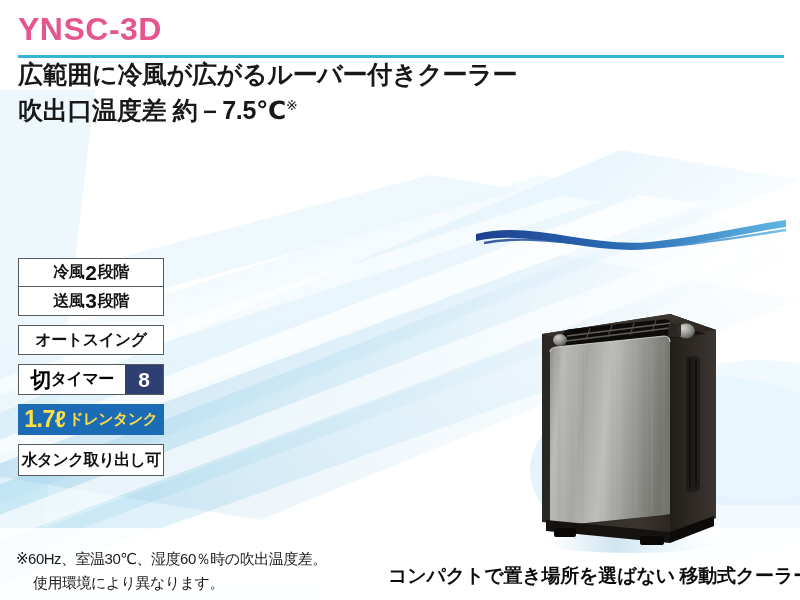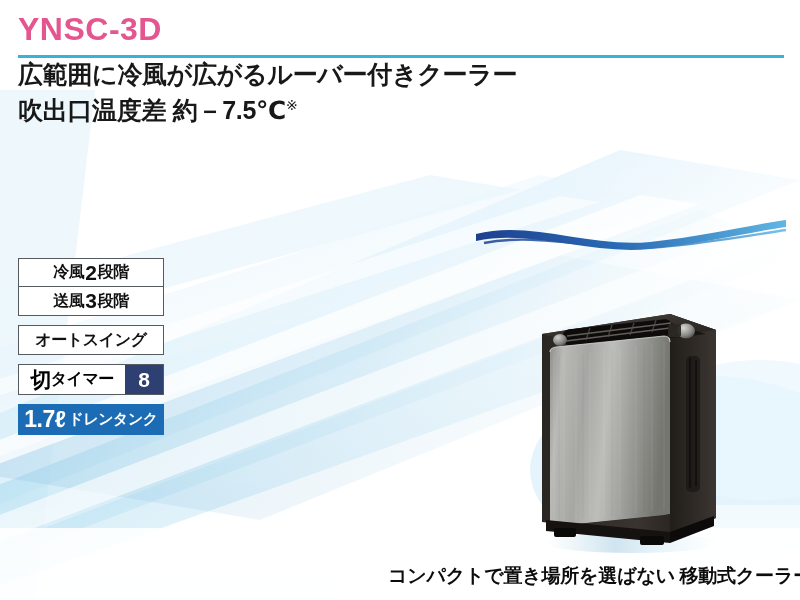--- a/index.html
+++ b/index.html
@@ -148,21 +148,21 @@
   }
 
   
   .spec-group.filled {
     border: none;
     background: #1c6cb5;
     height: 31px;
     display: flex;
     align-items: center;
     justify-content: center;
-    color: #ffffff;
+    color: #fde047;
     margin-bottom: 9px;
   }
   .spec-group.filled .vol {
     font-size: 23px;
     font-weight: bold;
     letter-spacing: -0.5px;
   }
   .spec-group.filled .tank {
     font-size: 15px;
     font-weight: bold;
@@ -326,20 +326,23 @@
           <span>タイマー</span>
       </div>
       <div class="timer-value">8</div>
     </div>
 
     <div class="spec-group filled">
       <span class="vol">1.7ℓ</span>
         <span class="tank">ドレンタンク</span>
     </div>
 
+    <div class="spec-group plain">
+      <div class="spec-row">水タンク取り出し可</div>
+    </div>
 
   </div>
 
   <div id="brand-logo">
     <svg width="320" height="34" viewBox="0 0 320 34" style="display:block;margin-top:-4px;">
       <defs>
         <linearGradient id="waveGrad" x1="0" y1="0" x2="1" y2="0">
           <stop offset="0%" stop-color="#1d3f8e"></stop>
           <stop offset="45%" stop-color="#2a6ab4"></stop>
           <stop offset="100%" stop-color="#5fb6e3"></stop>
@@ -444,16 +447,20 @@
       <line x1="176" y1="60" x2="176" y2="186"></line>
     </g>
     <rect x="166" y="56" width="14" height="136" rx="5" fill="#100e0c" opacity="0.5"></rect>
 
     <path d="M26,220 L150,232 L150,243 L26,231 Z" fill="#151210"></path>
     <path d="M150,232 L194,216 L194,226 L150,243 Z" fill="#0d0b09"></path>
     <rect x="34" y="228" width="22" height="9" rx="2" fill="#0a0908"></rect>
     <rect x="120" y="236" width="24" height="9" rx="2" fill="#0a0908"></rect>
   </svg>
 
+  <div id="footnote">
+    <span>※60Hz、室温30℃、湿度60％時の吹出温度差。</span>
+    <span class="ln2">使用環境により異なります。</span>
+  </div>
 
   <div id="product-caption">コンパクトで置き場所を選ばない 移動式クーラー</div>
 
 </div>
 
 </body></html>

